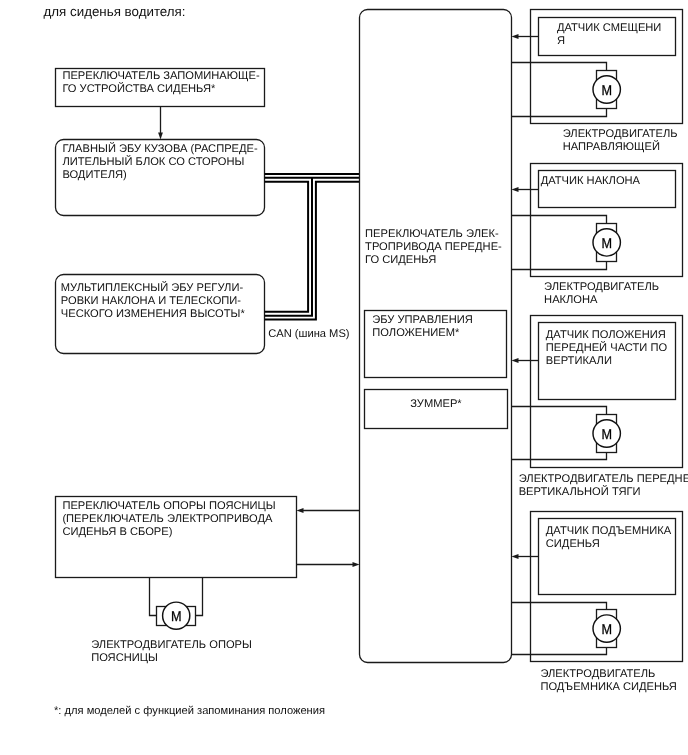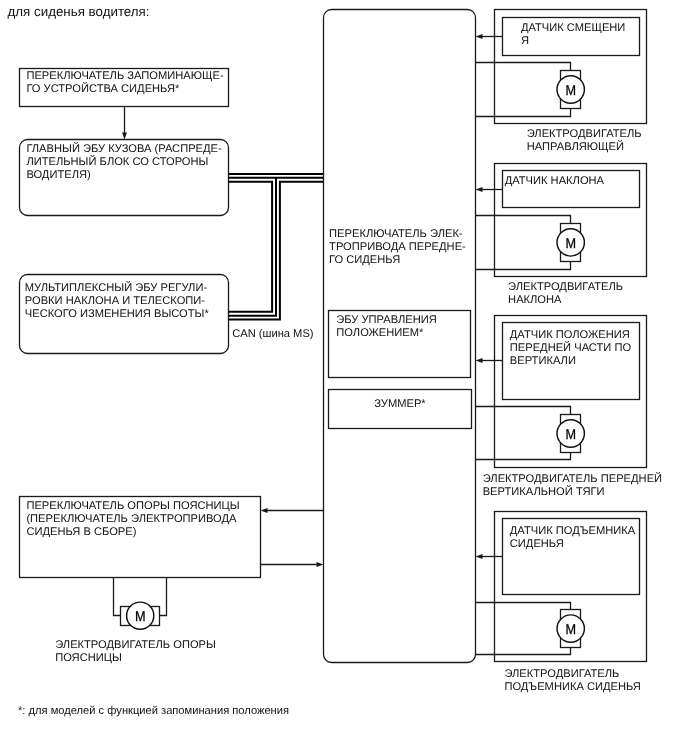--- a/index.html
+++ b/index.html
@@ -1,19 +1,19 @@
 <!DOCTYPE html>
 <html><head>
 <meta charset="utf-8">
 <title>diagram</title>
 <style>
   html,body{margin:0;padding:0;background:#ffffff;-webkit-font-smoothing:antialiased;}
   body{width:688px;height:755px;overflow:hidden;}
   #root{position:relative;width:556px;height:755px;background:#ffffff;
-        font-family:"Liberation Sans",sans-serif;}
+        font-family:"Liberation Sans",sans-serif;margin-left:36px;}
   svg#diagram{position:absolute;left:0;top:0;display:block;}
   svg#diagram text{font-family:"Liberation Sans",sans-serif;fill:#111111;
         font-size:11.15px;white-space:pre;-webkit-font-smoothing:antialiased;text-rendering:geometricPrecision;}
   .bx{fill:none;stroke:#1a1a1a;stroke-width:1.3;}
   .wire{fill:none;stroke:#1a1a1a;stroke-width:1.3;}
   .can{fill:none;stroke:#000000;stroke-width:2.0;}
   svg#diagram text.mlbl{font-size:15.0px;dominant-baseline:central;fill:#000000;stroke:#000000;stroke-width:0.3;}
   svg#diagram text.ttl{font-size:13.35px;fill:#111111;}
   .mcirc{fill:#ffffff;stroke:#111111;stroke-width:1.45;}
   .arrh{fill:#1a1a1a;stroke:none;}

